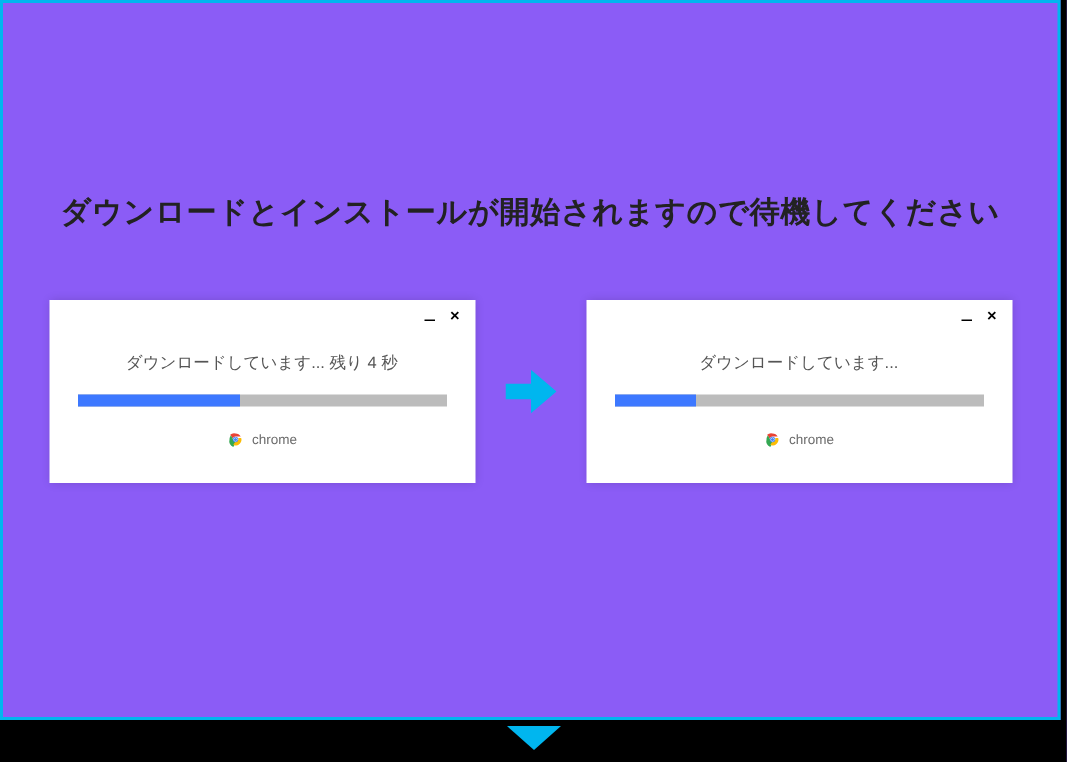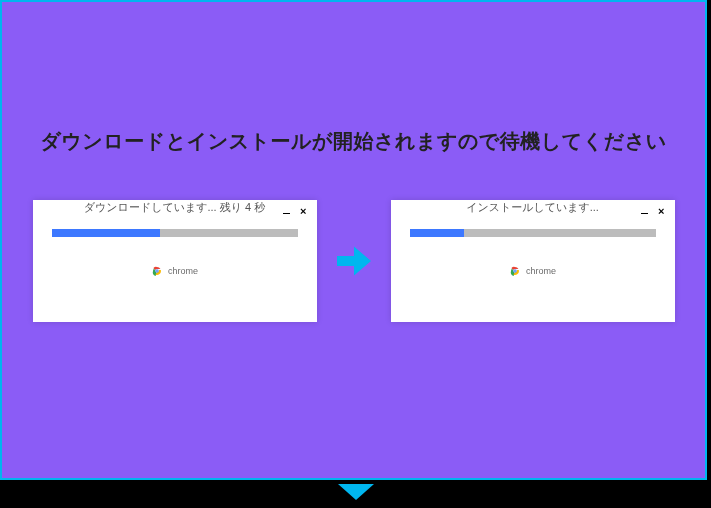--- a/index.html
+++ b/index.html
@@ -70,40 +70,41 @@
   }
   .win-close {
     font-family: Arial, sans-serif;
     font-weight: bold;
     font-size: 11px;
     line-height: 11px;
     cursor: pointer;
   }
 
   .status-text {
+    margin-top: 34px;
     font-size: 11px;
     color: #555;
   }
   .progress-track {
     margin-top: 14px;
     width: 246px;
     height: 8px;
     background: #bcbcbc;
     position: relative;
   }
   .progress-fill {
     position: absolute;
     left: 0;
     top: 0;
     height: 100%;
     background: #3d78ff;
   }
 
   .chrome-brand {
-    margin-top: 28px;
+    margin-top: 16px;
     display: flex;
     align-items: center;
     gap: 5px;
     font-size: 9px;
     color: #6b6b6b;
   }
   .chrome-logo {
     width: 12px;
     height: 12px;
   }
@@ -169,21 +170,21 @@
       <svg class="arrow-right" viewBox="0 0 40 34">
         <path d="M0 11 L20 11 L20 0 L40 17 L20 34 L20 23 L0 23 Z" fill="#00b6ef"></path>
       </svg>
     </div>
 
     <div class="panel">
       <div class="win-controls">
         <div class="win-min"></div>
         <div class="win-close">×</div>
       </div>
-      <div class="status-text">インストールしています...</div>
+      <div class="status-text">ダウンロードしています...</div>
       <div class="progress-track">
         <div class="progress-fill" style="width:22%"></div>
       </div>
       <div class="chrome-brand">
         <svg class="chrome-logo" viewBox="0 0 48 48">
           <circle cx="24" cy="24" r="22" fill="#fff"></circle>
           <path d="M24 8a16 16 0 0 1 13.86 8H24a8 8 0 0 0-7.5 5.2L9.7 11.5A15.94 15.94 0 0 1 24 8z" fill="#ea4335"></path>
           <path d="M8 24c0-4 1.46-7.66 3.87-10.48l7.1 12.3A8 8 0 0 0 24 32l.9-.05-6.8 11.78A16 16 0 0 1 8 24z" fill="#34a853"></path>
           <path d="M40 24a16 16 0 0 1-21.9 14.85l7.04-12.2A8 8 0 0 0 32 24c0-1.4-.36-2.72-1-3.86l8.1.02c.58 1.84.9 3.8.9 5.84z" fill="#fbbc05"></path>
           <circle cx="24" cy="24" r="7.2" fill="#4285f4"></circle>

